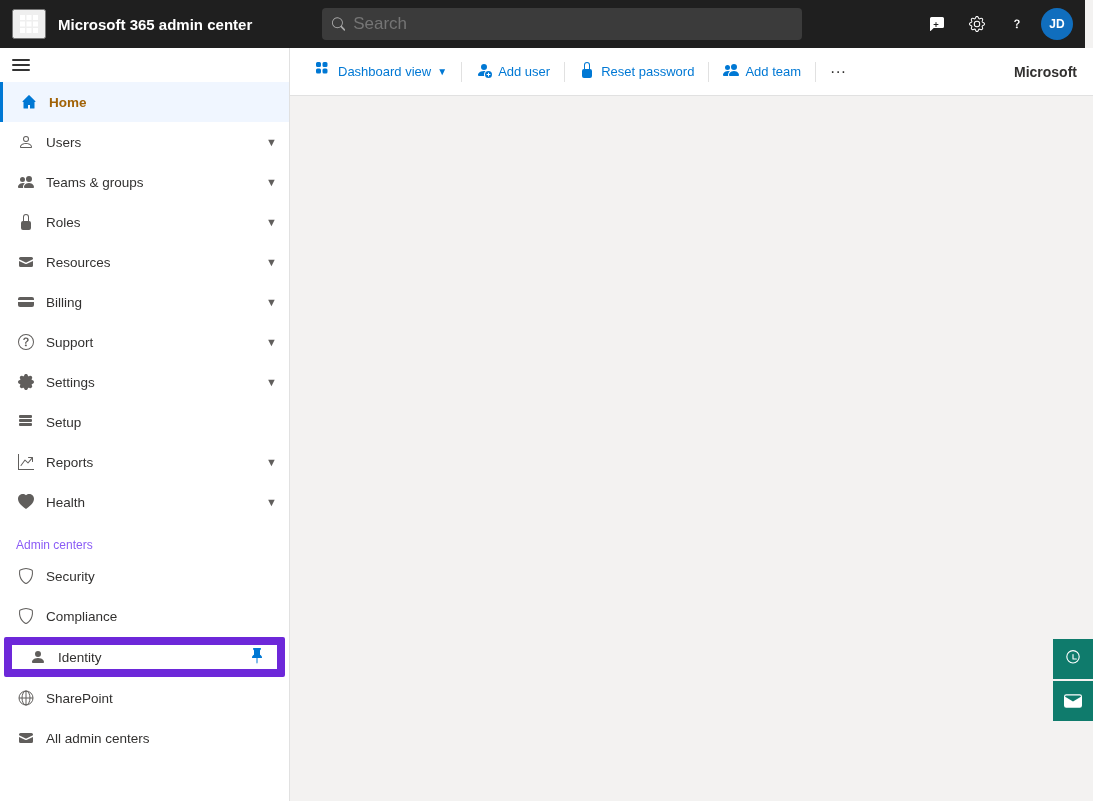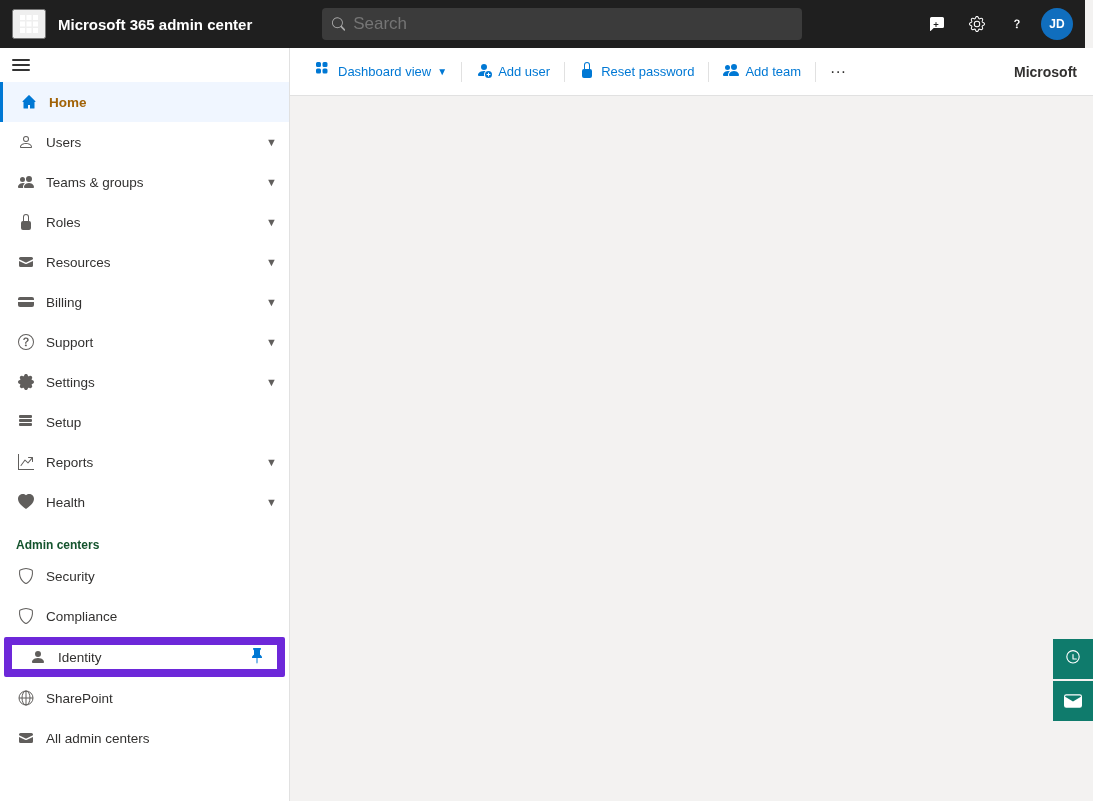--- a/index.html
+++ b/index.html
@@ -67,21 +67,21 @@
     }
     .nav-item.active { border-left: 3px solid #0078d4; background: #f0f6ff; }
     .nav-item.active .nav-label { color: #0078d4; font-weight: 600; }
     .nav-item .nav-icon { width: 20px; margin-right: 10px; color: #605e5c; flex-shrink: 0; font-size: 15px; display: flex; align-items: center; justify-content: center; }
     .nav-item.active .nav-icon { color: #0078d4; }
     .nav-label { flex: 1; font-size: 13.5px; }
     .nav-chevron { color: #605e5c; font-size: 11px; }
 
     .section-header {
       padding: 16px 16px 4px 16px;
-      font-size: 12px; font-weight: 700; color: #14532d; text-transform: none;
+      font-size: 12px; font-weight: 400; color: #8b5cf6; text-transform: none;
     }
 
     
     .nav-item.identity-selected {
       border: 2px solid #d32f2f; border-radius: 2px; background: #fff;
     }
     .nav-item.identity-selected .nav-icon { color: #605e5c; }
     .nav-item.identity-selected .nav-label { color: #323130; }
 
     

